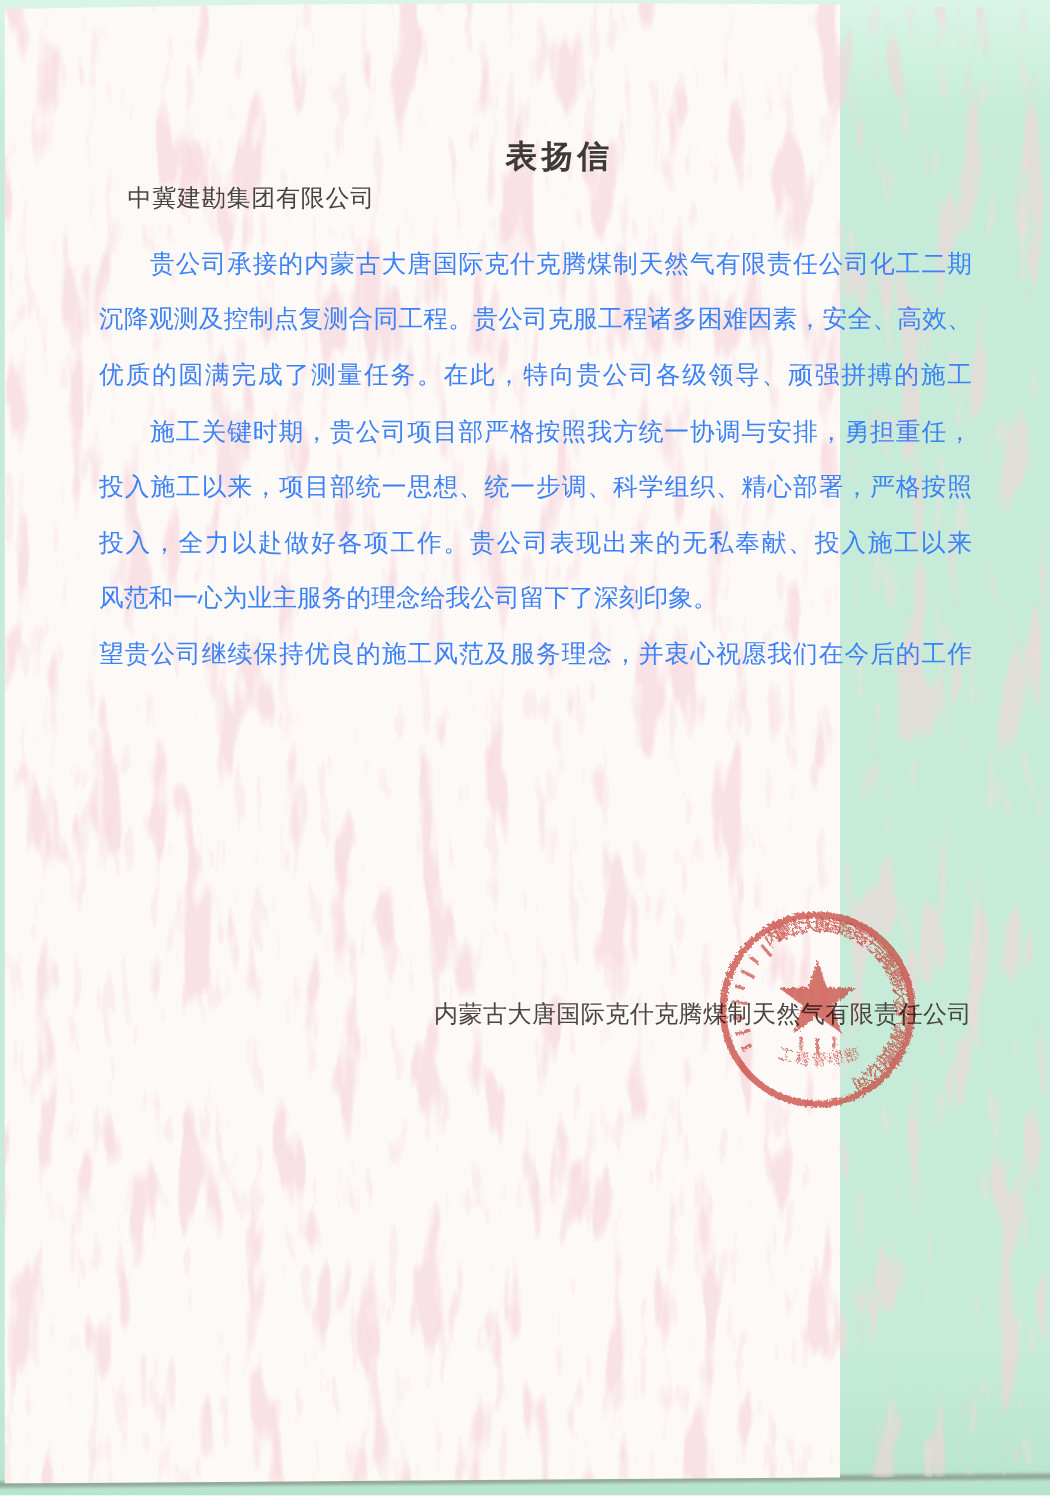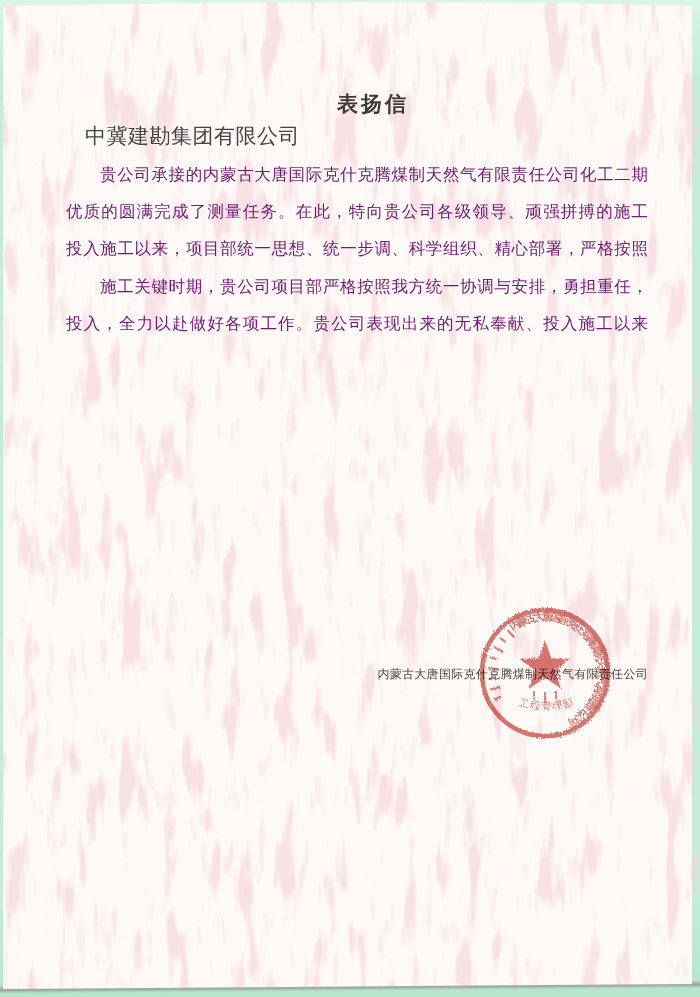--- a/index.html
+++ b/index.html
@@ -10,48 +10,47 @@
   }
   .scan{
     position:relative;width:700px;height:997px;
     background:linear-gradient(180deg,#d9f5e7 0%,#c6ecd9 8%,#c6ecd9 90%,#b7e4cd 100%);
   }
   .paper-shadow{
     position:absolute;left:-4px;top:985px;width:710px;height:4px;
     background:#93a899;filter:blur(1.2px);transform:rotate(-0.45deg);
   }
   .paper{
-    position:absolute;left:0;top:0;width:692px;height:997px;
+    position:absolute;left:0;top:0;width:560px;height:997px;
     background:#fdf9f7;
     clip-path:polygon(3px 6px,180px 3px,360px 2px,560px 3px,697px 6px,697px 984px,3px 989px);
   }
   .texture{position:absolute;left:0;top:0;pointer-events:none;}
   .content{position:absolute;left:0;top:0;width:700px;height:997px;}
   .title{
     position:absolute;left:0;top:90px;width:700px;
     text-align:center;padding-left:46px;box-sizing:border-box;
     font-family:"Liberation Sans","DejaVu Sans",sans-serif;
     font-size:21px;font-weight:700;letter-spacing:3px;color:#3d3936;
   }
   .addressee{
     position:absolute;left:85px;top:122px;
-    font-size:21px;color:#474341;letter-spacing:0.5px;
+    font-size:16px;color:#474341;letter-spacing:0.5px;
   }
   .bodytext{
     position:absolute;left:66px;top:157px;width:582px;
-    font-size:16.5px;line-height:37.2px;color:#701a75;
+    font-size:16.5px;line-height:37.2px;color:#3b82f6;
     text-justify:inter-character;
-    font-family:Liberation Mono, monospace;
   }
   .line{white-space:nowrap;}
   .line.jl{white-space:normal;text-align:justify;text-align-last:justify;}
   .line.first{text-indent:34px;}
   .signature{
     position:absolute;left:66px;top:666px;width:582px;
-    text-align:right;font-size:12px;letter-spacing:0.3px;color:#4a4542;
+    text-align:right;font-size:16px;letter-spacing:0.3px;color:#4a4542;
   }
   .stamp{position:absolute;left:475px;top:603px;mix-blend-mode:multiply;opacity:0.9;}
 </style>
 </head>
 <body>
 
 <div class="scan">
   <div class="paper-shadow"></div>
 
   <div class="paper">
@@ -72,28 +71,31 @@
     </svg>
 
     <div class="content">
       <div class="title">表扬信</div>
 
       <div class="addressee">中冀建勘集团有限公司</div>
 
       <div class="bodytext">
         <div>
           <div class="line first jl">贵公司承接的内蒙古大唐国际克什克腾煤制天然气有限责任公司化工二期</div>
+          <div class="line jl">沉降观测及控制点复测合同工程。贵公司克服工程诸多困难因素，安全、高效、</div>
           <div class="line jl">优质的圆满完成了测量任务。在此，特向贵公司各级领导、顽强拼搏的施工</div>
         </div>
         <div>
+          <div class="line first jl">施工关键时期，贵公司项目部严格按照我方统一协调与安排，勇担重任，</div>
           <div class="line jl">投入施工以来，项目部统一思想、统一步调、科学组织、精心部署，严格按照</div>
-          <div class="line first jl">施工关键时期，贵公司项目部严格按照我方统一协调与安排，勇担重任，</div>
           <div class="line jl">投入，全力以赴做好各项工作。贵公司表现出来的无私奉献、投入施工以来</div>
+          <div class="line">风范和一心为业主服务的理念给我公司留下了深刻印象。</div>
         </div>
         <div>
+          <div class="line jl">望贵公司继续保持优良的施工风范及服务理念，并衷心祝愿我们在今后的工作</div>
         </div>
       </div>
 
       <div class="signature">内蒙古大唐国际克什克腾煤制天然气有限责任公司</div>
 
       <svg class="stamp" width="142" height="142" viewBox="0 0 142 142">
         <defs>
           <filter id="rough" x="-10%" y="-10%" width="120%" height="120%">
             <feTurbulence type="fractalNoise" baseFrequency="0.55" numOctaves="2" seed="4" result="n"></feTurbulence>
             <feDisplacementMap in="SourceGraphic" in2="n" scale="3.5"></feDisplacementMap>

